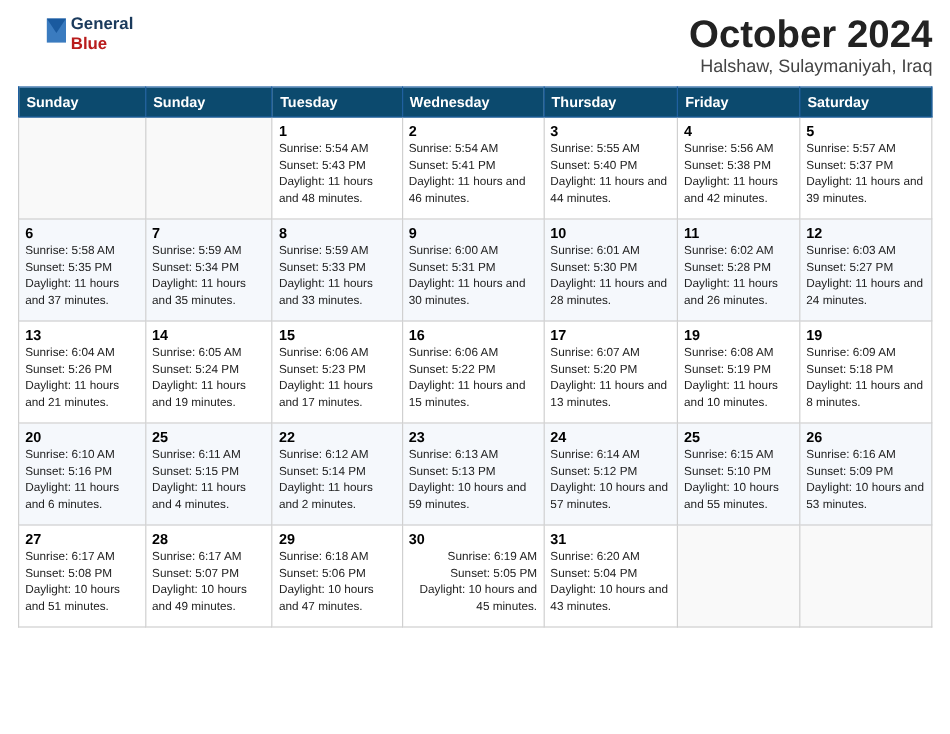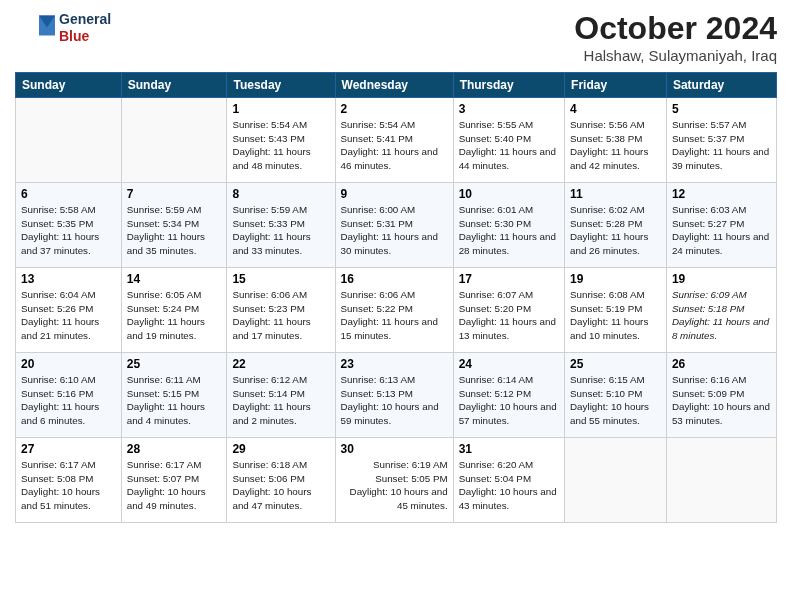--- a/index.html
+++ b/index.html
@@ -236,21 +236,21 @@
 Daylight: 11 hours and 13 minutes.</div>
           </td>
           <td>
             <span class="day-number">19</span>
             <div class="day-info" style="white-space: pre-line;">Sunrise: 6:08 AM
 Sunset: 5:19 PM
 Daylight: 11 hours and 10 minutes.</div>
           </td>
           <td>
             <span class="day-number">19</span>
-            <div class="day-info" style="white-space: pre-line; font-style: italic;">Sunrise: 6:09 AM
+            <div class="day-info" style="white-space: pre-line;">Sunrise: 6:09 AM
 Sunset: 5:18 PM
 Daylight: 11 hours and 8 minutes.</div>
           </td>
         </tr>
         <tr>
           <td>
             <span class="day-number">20</span>
             <div class="day-info" style="white-space: pre-line;">Sunrise: 6:10 AM
 Sunset: 5:16 PM
 Daylight: 11 hours and 6 minutes.</div>

